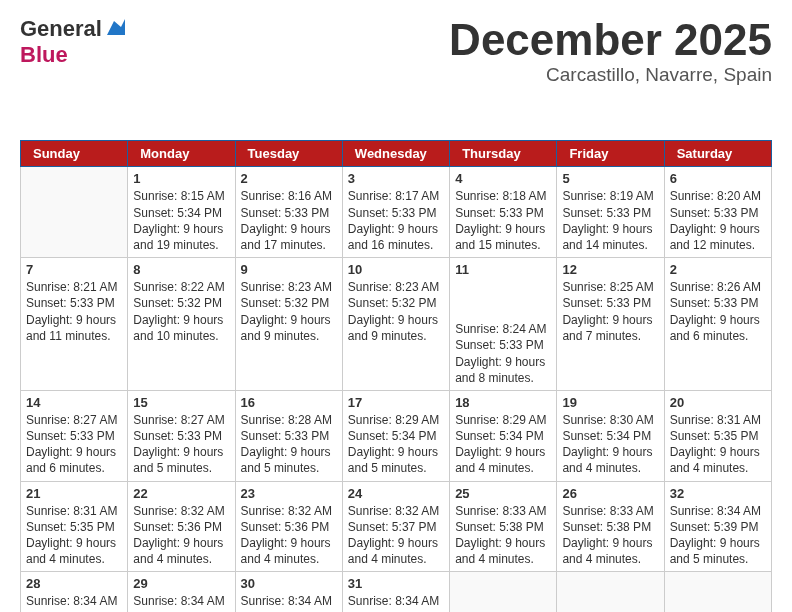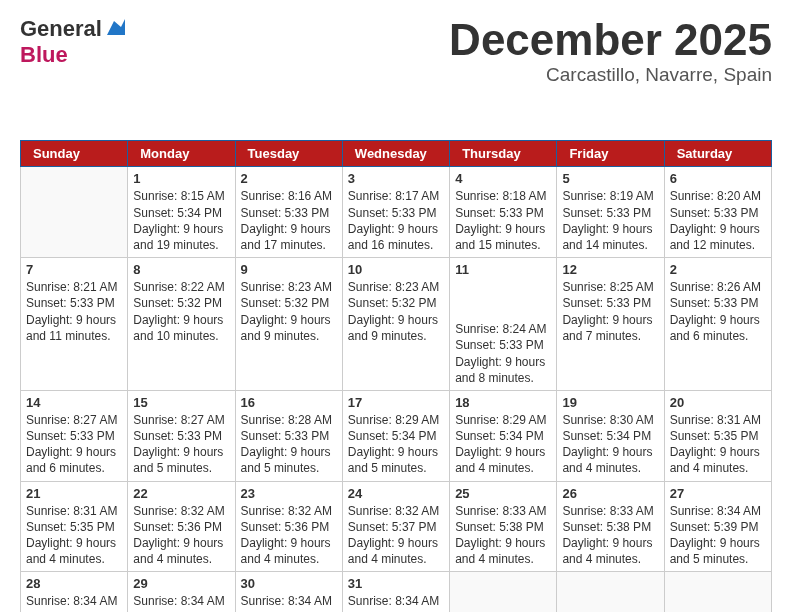--- a/index.html
+++ b/index.html
@@ -310,21 +310,21 @@
 and 4 minutes.</div>
           </td>
           <td>
             <span class="day-number">26</span>
             <div class="day-info" style="white-space: pre-line;">Sunrise: 8:33 AM
 Sunset: 5:38 PM
 Daylight: 9 hours
 and 4 minutes.</div>
           </td>
           <td>
-            <span class="day-number">27</span>
+            <span class="day-number">32</span>
             <div class="day-info" style="white-space: pre-line;">Sunrise: 8:34 AM
 Sunset: 5:39 PM
 Daylight: 9 hours
 and 5 minutes.</div>
           </td>
         </tr>
         <tr>
           <td>
             <span class="day-number">28</span>
             <div class="day-info" style="white-space: pre-line;">Sunrise: 8:34 AM

